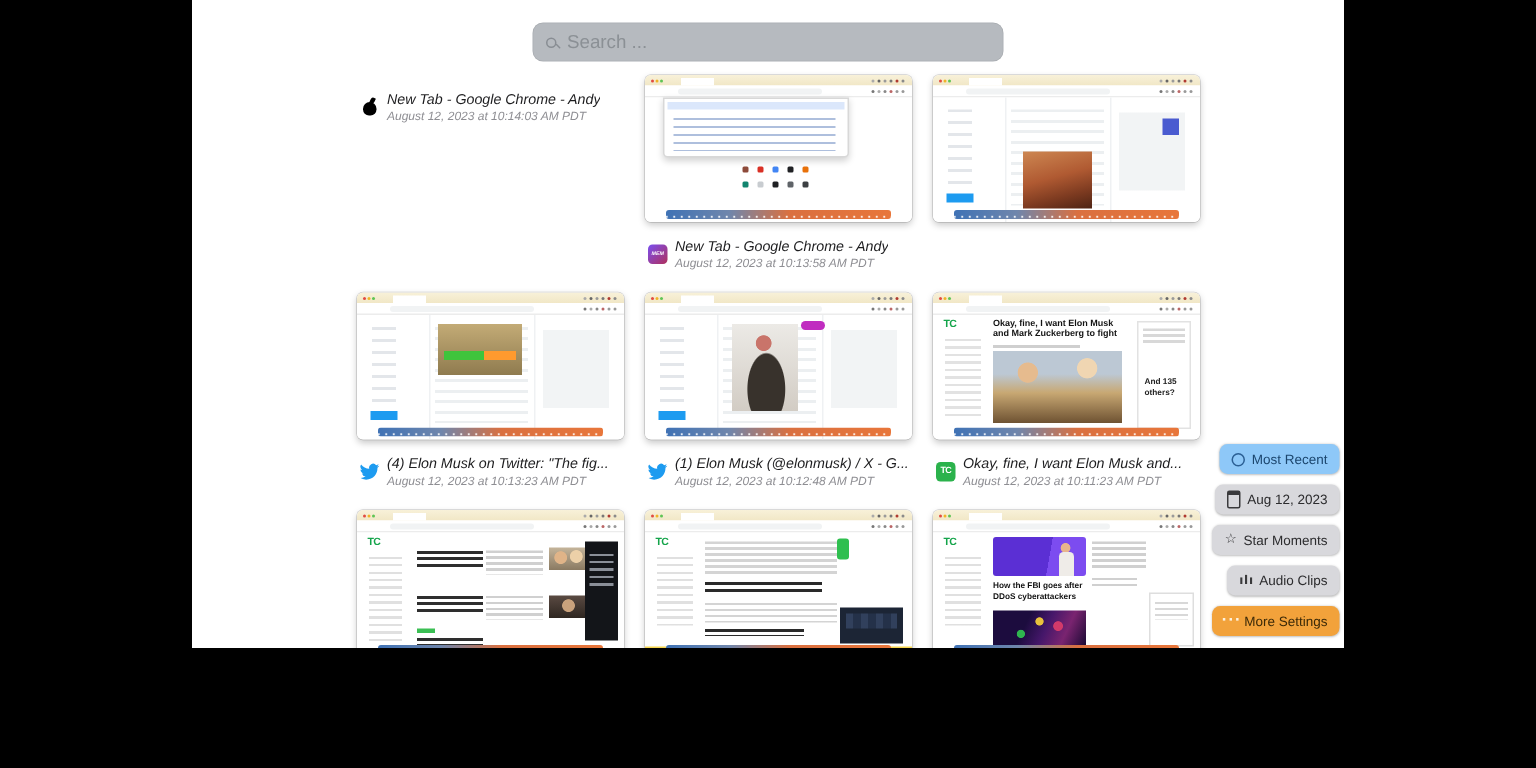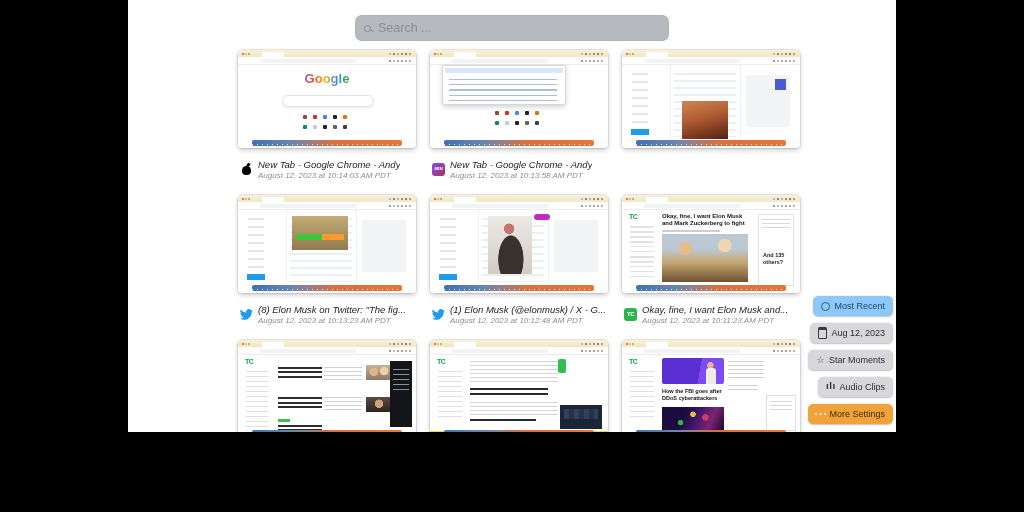--- a/index.html
+++ b/index.html
@@ -305,30 +305,20 @@
 <div class="stage">
   <div class="screen">
 
     <div class="search-bar">
       <span class="search-icon"></span>
       <input class="search-input" type="text" placeholder="Search ..." style="">
     </div>
 
     <div class="grid">
   <figure class="card">
-    <div class="thumb v-google-newtab">
-      <div class="t-tab"></div>
-      <div class="t-url"></div>
-      <div class="t-body">
-
-        <span class="t-center-text">Google</span>
-
-      </div>
-      <div class="t-dock"></div>
-    </div>
     <figcaption class="caption">
       <span class="ci ci-apple"></span>
       <div class="cap-text">
         <div class="cap-title">New Tab - Google Chrome - Andy</div>
         <div class="cap-time">August 12, 2023 at 10:14:03 AM PDT</div>
       </div>
     </figcaption>
   </figure>
 
   <figure class="card">
@@ -384,21 +374,21 @@
       </div>
       <div class="t-dock"></div>
     </div>
     <figcaption class="caption">
       <span class="ci">
               <svg viewBox="0 0 24 24" width="13" height="13">
                 <path fill="#1d9bf0" d="M23.6 4.6c-.9.4-1.8.7-2.8.8 1-.6 1.8-1.6 2.2-2.7-1 .6-2 1-3.1 1.2a4.9 4.9 0 0 0-8.5 4.5A14 14 0 0 1 1.3 3.1a4.9 4.9 0 0 0 1.5 6.6c-.8 0-1.6-.2-2.2-.6v.1c0 2.4 1.7 4.4 3.9 4.8-.7.2-1.5.2-2.2.1a4.9 4.9 0 0 0 4.6 3.4A9.9 9.9 0 0 1 0 19.5a14 14 0 0 0 7.5 2.2c9.1 0 14-7.5 14-14v-.6c1-.7 1.8-1.6 2.4-2.5z"></path>
               </svg>
             </span>
       <div class="cap-text">
-        <div class="cap-title">(8) Elon Musk on Twitter: "The fig...</div>
+        <div class="cap-title">(4) Elon Musk on Twitter: "The fig...</div>
         <div class="cap-time">August 12, 2023 at 10:13:23 AM PDT</div>
       </div>
     </figcaption>
   </figure>
 
   <figure class="card">
     <div class="thumb v-x-profile-elonmusk">
       <div class="t-tab"></div>
       <div class="t-url"></div>
       <div class="t-body">

